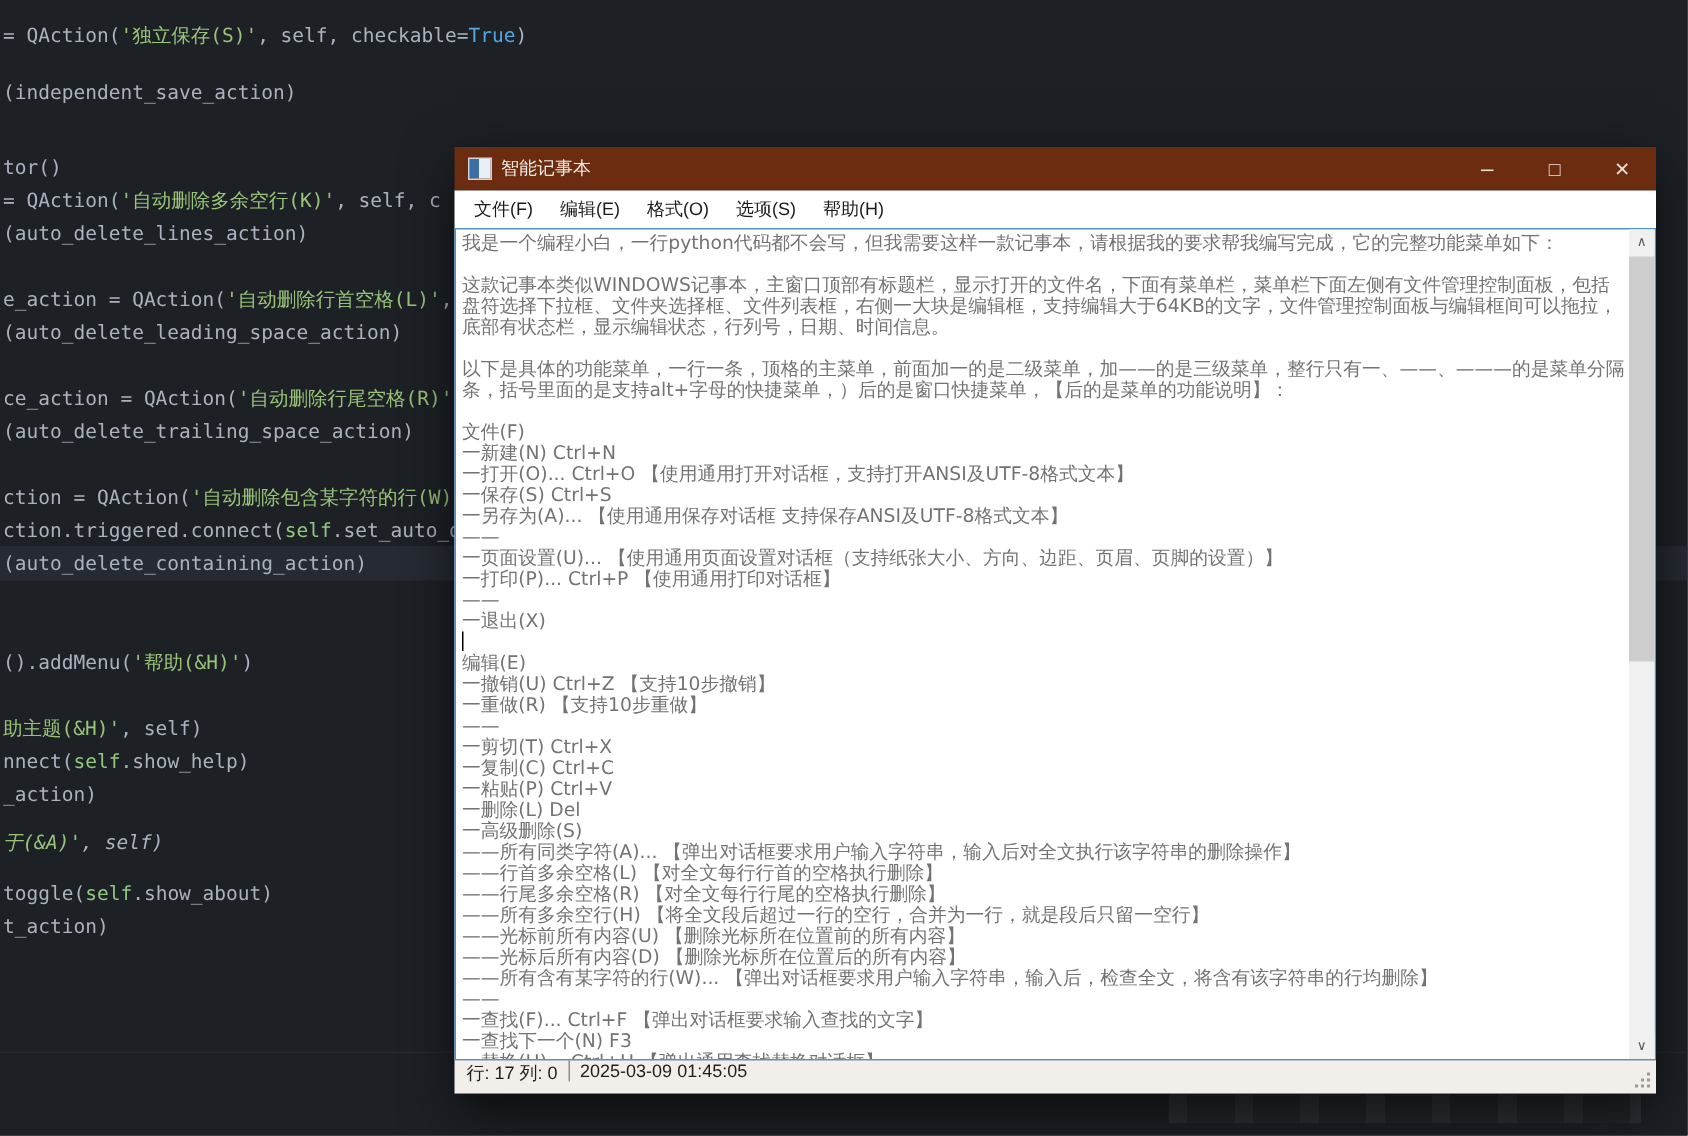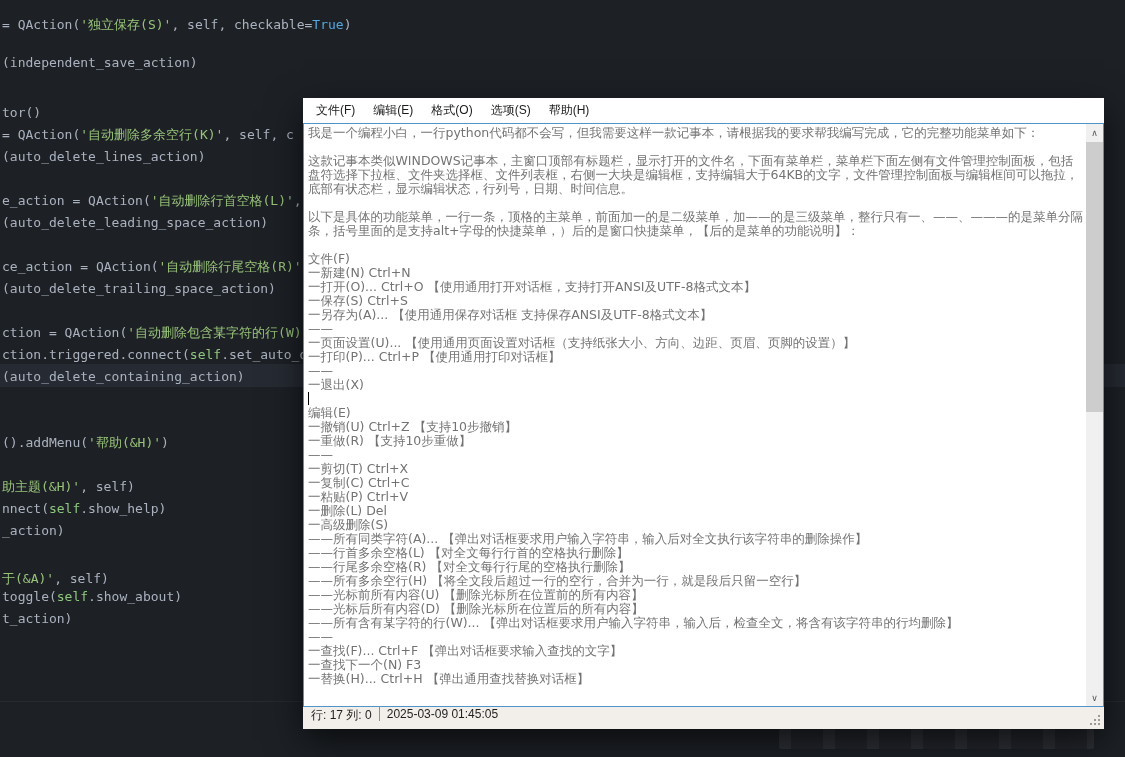--- a/index.html
+++ b/index.html
@@ -69,28 +69,37 @@
       <div class="code-line" style="top: 212px;"><span class="tok-d">(auto_delete_leading_space_action)</span></div>
       <div class="code-line" style="top: 256px;"><span class="tok-d">ce_action = QAction(</span><span class="tok-s">'自动删除行尾空格(R)'</span></div>
       <div class="code-line" style="top: 278px;"><span class="tok-d">(auto_delete_trailing_space_action)</span></div>
       <div class="code-line" style="top: 322px;"><span class="tok-d">ction = QAction(</span><span class="tok-s">'自动删除包含某字符的行(W)</span></div>
       <div class="code-line" style="top: 344px;"><span class="tok-d">ction.triggered.connect(</span><span class="tok-v">self</span><span class="tok-d">.set_auto_de</span></div>
       <div class="code-line" style="top: 366px;"><span class="tok-d">(auto_delete_containing_action)</span></div>
       <div class="code-line" style="top: 432px;"><span class="tok-d">().addMenu(</span><span class="tok-s">'帮助(&amp;H)'</span><span class="tok-d">)</span></div>
       <div class="code-line" style="top: 476px;"><span class="tok-s">助主题(&amp;H)'</span><span class="tok-d">, self)</span></div>
       <div class="code-line" style="top: 498px;"><span class="tok-d">nnect(</span><span class="tok-v">self</span><span class="tok-d">.show_help)</span></div>
       <div class="code-line" style="top: 520px;"><span class="tok-d">_action)</span></div>
-      <div class="code-line" style="top: 568px;"><span class="tok-s">于(&amp;A)'</span><span class="tok-d">, self)</span></div>
+      <div class="code-line" style="top: 552px; font-style: italic;"><span class="tok-s">于(&amp;A)'</span><span class="tok-d">, self)</span></div>
       <div class="code-line" style="top: 586px;"><span class="tok-d">toggle(</span><span class="tok-v">self</span><span class="tok-d">.show_about)</span></div>
       <div class="code-line" style="top: 608px;"><span class="tok-d">t_action)</span></div>
     </div>
   <div class="panel-divider"></div>
   <div class="obscured-bar"></div>
 
   <div class="notepad">
+    <div class="titlebar">
+      <span class="app-icon"></span>
+      <span class="title">智能记事本</span>
+      <div class="controls">
+        <div class="ctrl min">–</div>
+        <div class="ctrl max">□</div>
+        <div class="ctrl close">✕</div>
+      </div>
+    </div>
     <div class="menubar">
         <div class="menu-item">文件(F)</div>
         <div class="menu-item">编辑(E)</div>
         <div class="menu-item">格式(O)</div>
         <div class="menu-item">选项(S)</div>
         <div class="menu-item">帮助(H)</div>
       </div>
     <div class="editarea">
       <div class="textcontent">我是一个编程小白，一行python代码都不会写，但我需要这样一款记事本，请根据我的要求帮我编写完成，它的完整功能菜单如下：
 

